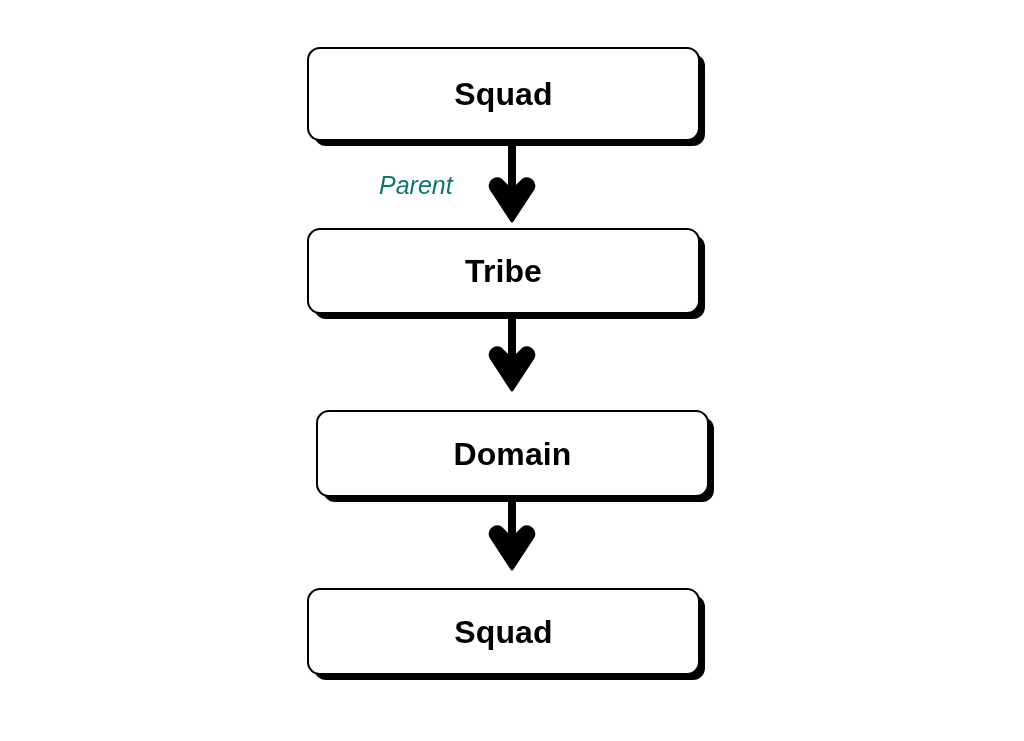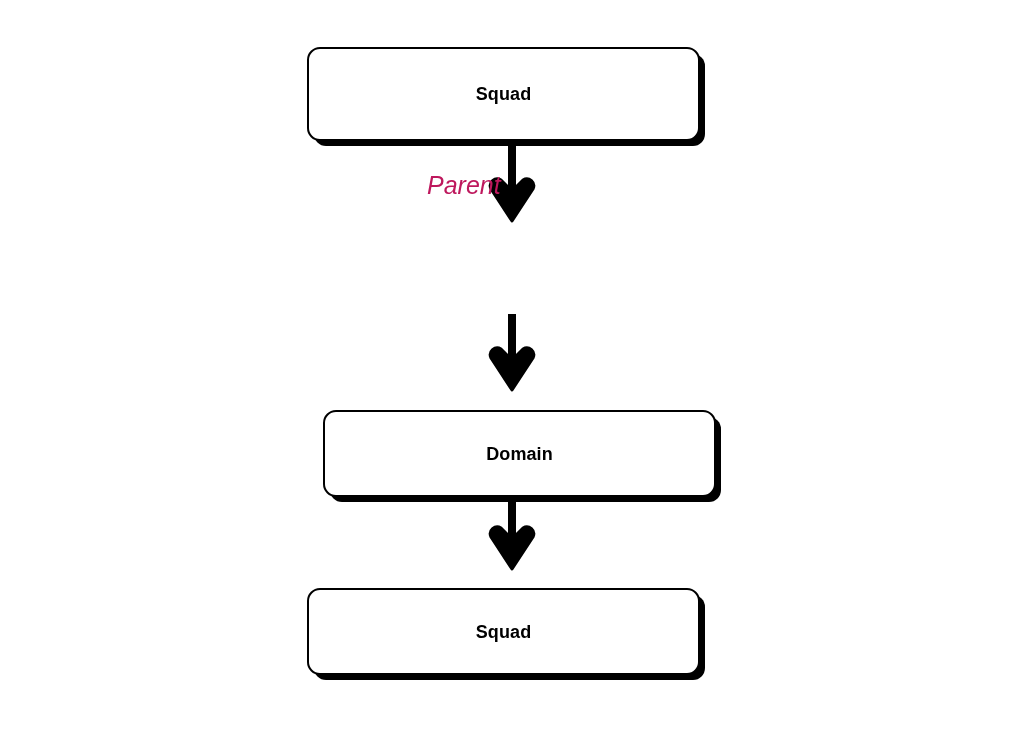--- a/index.html
+++ b/index.html
@@ -31,21 +31,21 @@
     border-radius: 13px;
     display: flex;
     align-items: center;
     justify-content: center;
     
     box-shadow: 6px 6px 0 -1px #000000;
   }
 
   .node-label {
     font-family: "Liberation Sans", sans-serif;
-    font-size: 18px;
+    font-size: 32px;
     font-weight: bold;
     color: #000000;
     line-height: 1;
     letter-spacing: 0.1px;
     white-space: nowrap;
     user-select: none;
   }
 
   
   .edge {
@@ -57,25 +57,24 @@
     overflow: visible;
   }
 
   
   .edge-label {
     position: absolute;
     font-family: "Liberation Sans", sans-serif;
     font-size: 25px;
     font-style: italic;
     font-weight: normal;
-    color: #be185d;
+    color: #0f766e;
     line-height: 1;
     white-space: nowrap;
     user-select: none;
-    margin-left: 48px;
   }
 </style>
 </head>
 <body>
 
 <div id="diagram-canvas">
 
   <div class="node" style="left:307px; top:47px; width:393px; height:94px;">
     <span class="node-label">Squad</span>
   </div>
@@ -90,35 +89,38 @@
                A 7 7 0 0 1 13 39
                L 24 50
                L 35 39
                A 7 7 0 0 1 45 48
                Z" fill="#000000" stroke="#000000" stroke-width="3" stroke-linejoin="round"></path>
     </svg>
   </div>
 
   <div class="edge-label" style="left:379px; top:173px;">Parent</div>
 
+  <div class="node" style="left:307px; top:228px; width:393px; height:86px;">
+    <span class="node-label">Tribe</span>
+  </div>
 
   <div class="edge" style="left:488px; top:314px; width:48px; height:84px;">
     <svg width="48" height="84" viewBox="0 0 48 84" xmlns="http://www.w3.org/2000/svg">
       <rect x="20" y="0" width="8" height="54" fill="#000000"></rect>
       <path d="M 24 76
                L 3 44
                A 7 7 0 0 1 13 35
                L 24 46
                L 35 35
                A 7 7 0 0 1 45 44
                Z" fill="#000000" stroke="#000000" stroke-width="3" stroke-linejoin="round"></path>
     </svg>
   </div>
 
-  <div class="node" style="left:323px; top:410px; width:393px; height:87px;">
+  <div class="node" style="left:316px; top:410px; width:393px; height:87px;">
     <span class="node-label">Domain</span>
   </div>
 
   <div class="edge" style="left:488px; top:497px; width:48px; height:80px;">
     <svg width="48" height="80" viewBox="0 0 48 80" xmlns="http://www.w3.org/2000/svg">
       <rect x="20" y="0" width="8" height="50" fill="#000000"></rect>
       <path d="M 24 72
                L 3 40
                A 7 7 0 0 1 13 31
                L 24 42

